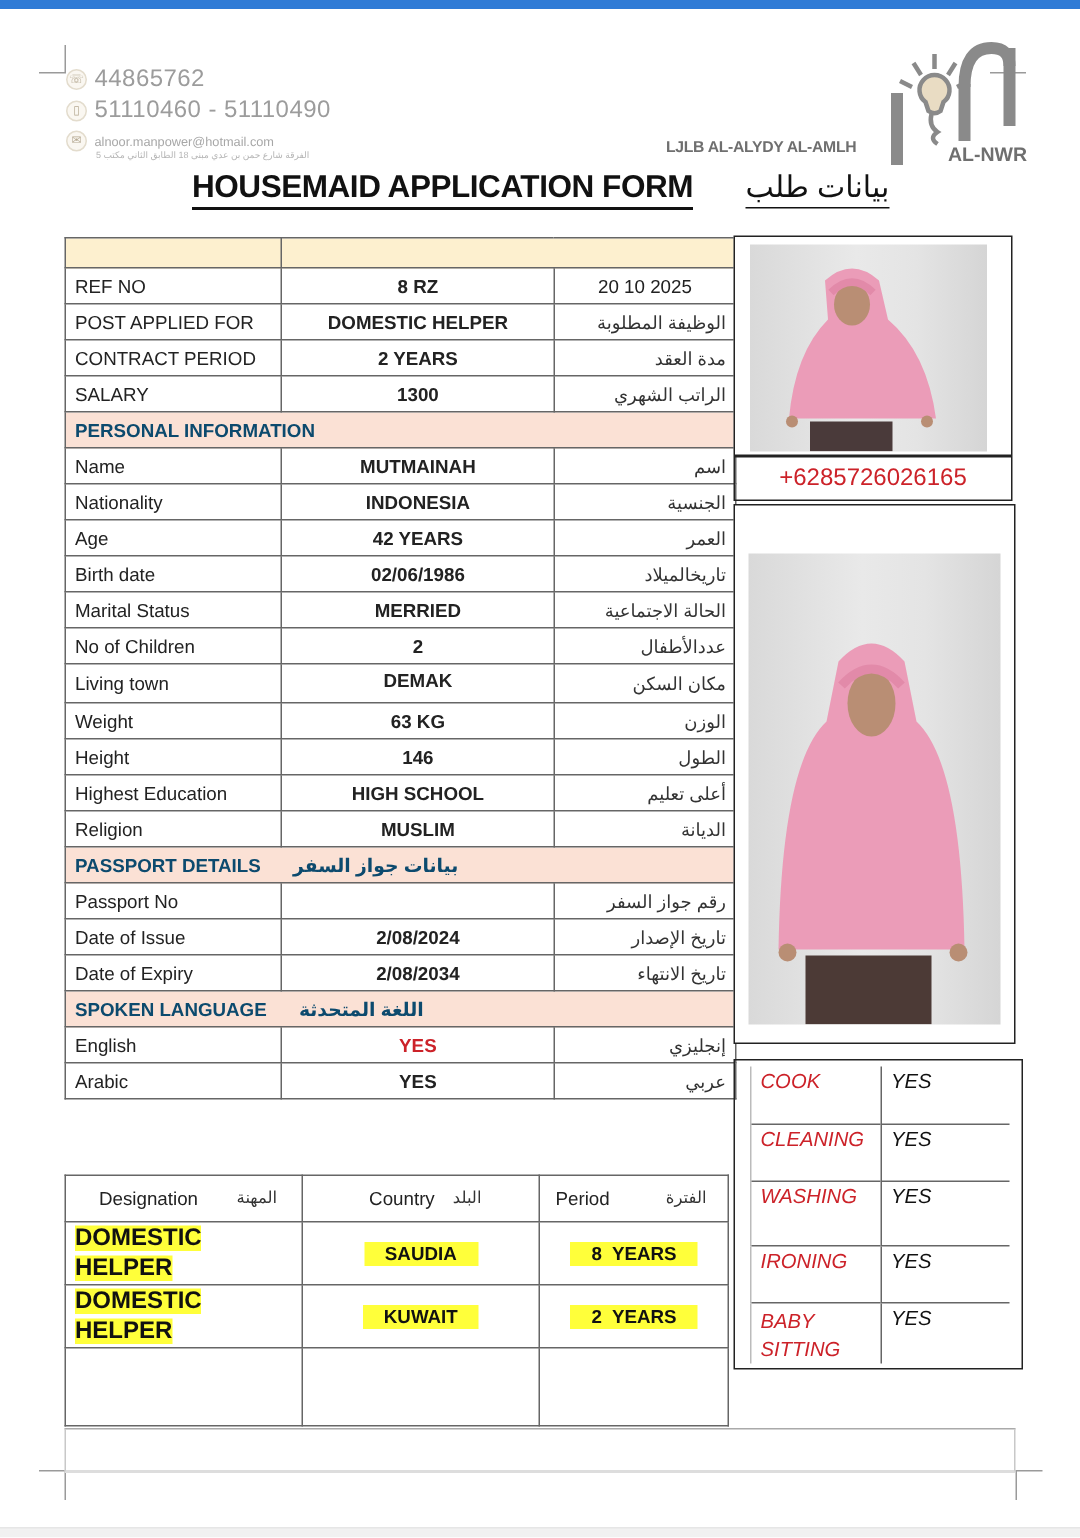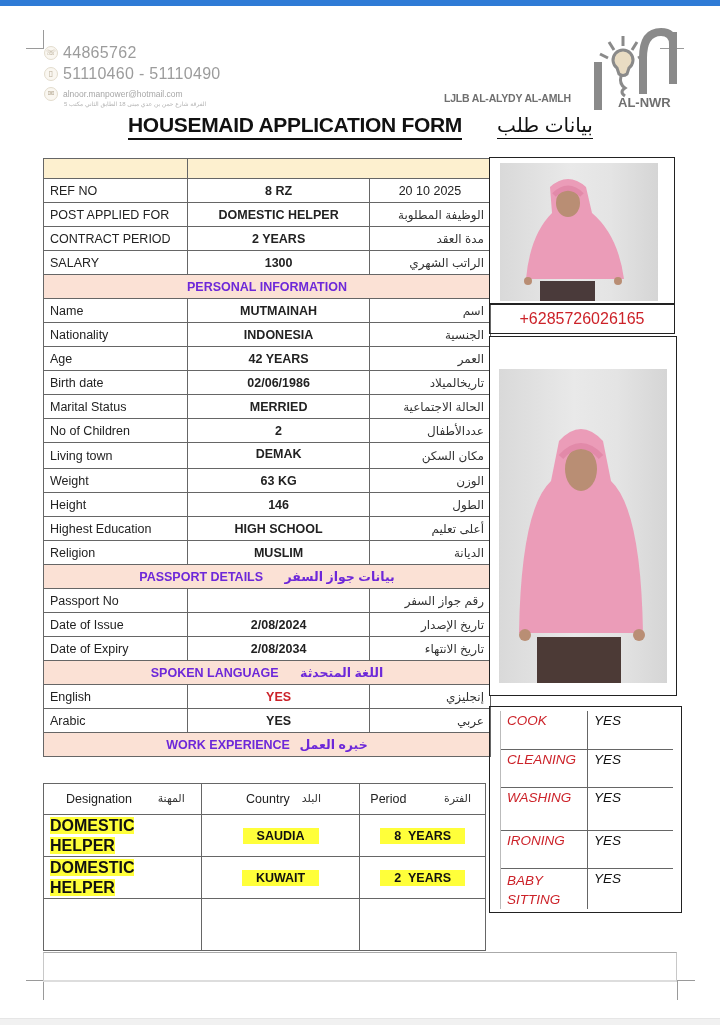--- a/index.html
+++ b/index.html
@@ -17,36 +17,36 @@
   .contact .line { display: flex; align-items: center; height: 21px; }
   .contact .ico { width: 14px; height: 14px; border-radius: 50%; border: 1px solid #e3dccd; background: #faf7f1; display: inline-flex; align-items: center; justify-content: center; font-size: 8px; color: #b7ab95; margin-right: 5px; }
   .contact .big { font-size: 16px; letter-spacing: 0.3px; color: #9c9c9c; }
   .contact .email { font-size: 8.5px; color: #a7a7a7; margin-top: 3px; height: 13px; }
   .contact .addr { font-size: 6px; color: #b5b5b5; margin-left: 20px; direction: rtl; text-align: left; }
 
   
   .logo { position: absolute; left: 440px; top: 28px; width: 245px; height: 85px; }
   .logo .ar { position: absolute; left: 4px; top: 40px; font-size: 17px; font-weight: bold; color: #6f6f6f; direction: rtl; width: 150px; text-align: right; }
   .logo .en { position: absolute; left: 4px; top: 64px; font-size: 10.5px; font-weight: bold; color: #6f6f6f; letter-spacing: -0.2px; }
-  .logo .nwr { position: absolute; left: 178px; top: 67px; font-size: 13px; font-weight: bold; color: #6f6f6f; }
+  .logo .nwr { position: absolute; left: 192px; top: 67px; font-size: 13px; font-weight: bold; color: #6f6f6f; }
   .logo svg { position: absolute; left: 143px; top: 0; }
 
   
   .title { position: absolute; left: 128px; top: 112px; font-size: 21px; font-weight: bold; color: #111; border-bottom: 2px solid #111; line-height: 26px; letter-spacing: -0.3px; }
   .title-ar { position: absolute; left: 497px; top: 112px; font-size: 20px; color: #111; border-bottom: 1.5px solid #111; line-height: 26px; direction: rtl; }
 
   
   .form { position: absolute; left: 43px; top: 158px; width: 448px; border: 1px solid #555; border-collapse: collapse; }
   .form td { border: 1px solid #666; font-size: 12.5px; height: 24px; padding: 0 6px; vertical-align: middle; }
   .form td.lbl { width: 143px; color: #222; }
   .form td.val { width: 180px; text-align: center; font-weight: bold; color: #222; }
   .form td.ar { width: 120px; text-align: right; direction: rtl; color: #333; font-size: 12px; }
   .form td.refdate { text-align: center; direction: ltr; font-weight: normal; color: #222; font-size: 12.5px; }
   .form tr.cream td { background: #fdf0cf; height: 20px; }
-  .form tr.sect td { background: #fbe1d5; text-align: center; font-weight: bold; color: #6d28d9; height: 24px; }
+  .form tr.sect td { background: #fbe1d5; text-align: left; font-weight: bold; color: #0c4a6e; height: 24px; }
   .form tr.sect .sar { font-weight: bold; margin-left: 18px; direction: rtl; display: inline-block; }
   .form td.red { color: #cc2229; }
   .form tr.tall td { height: 26px; }
   .form tr.tall td.val { vertical-align: top; padding-top: 4px; }
 
   
   .work { position: absolute; left: 43px; top: 783px; width: 443px; border-collapse: collapse; border: 1px solid #555; border-top: none; }
   .work td { border: 1px solid #666; font-size: 12.5px; vertical-align: middle; }
   .work tr.head td { height: 31px; }
   .work .hcell { display: flex; justify-content: space-between; padding: 0 16px 0 22px; color: #222; }
@@ -246,26 +246,20 @@
     <td class="lbl">English</td>
     <td class="val red">YES</td>
     <td class="ar">إنجليزي</td>
   </tr>
   <tr>
     <td class="lbl">Arabic</td>
     <td class="val">YES</td>
     <td class="ar">عربي</td>
   </tr>
 
-  <tr class="sect">
-    <td colspan="3">
-      <span>WORK EXPERIENCE</span>
-      <span class="sar" style="margin-left:6px">خبره العمل</span>
-    </td>
-  </tr>
 </tbody>
   </table>
 
 <table class="work">
   <tbody>
       <tr class="head">
     <td style="width:158px">
       <div class="hcell">
         <span>Designation</span>
         <span class="a">المهنة</span>

